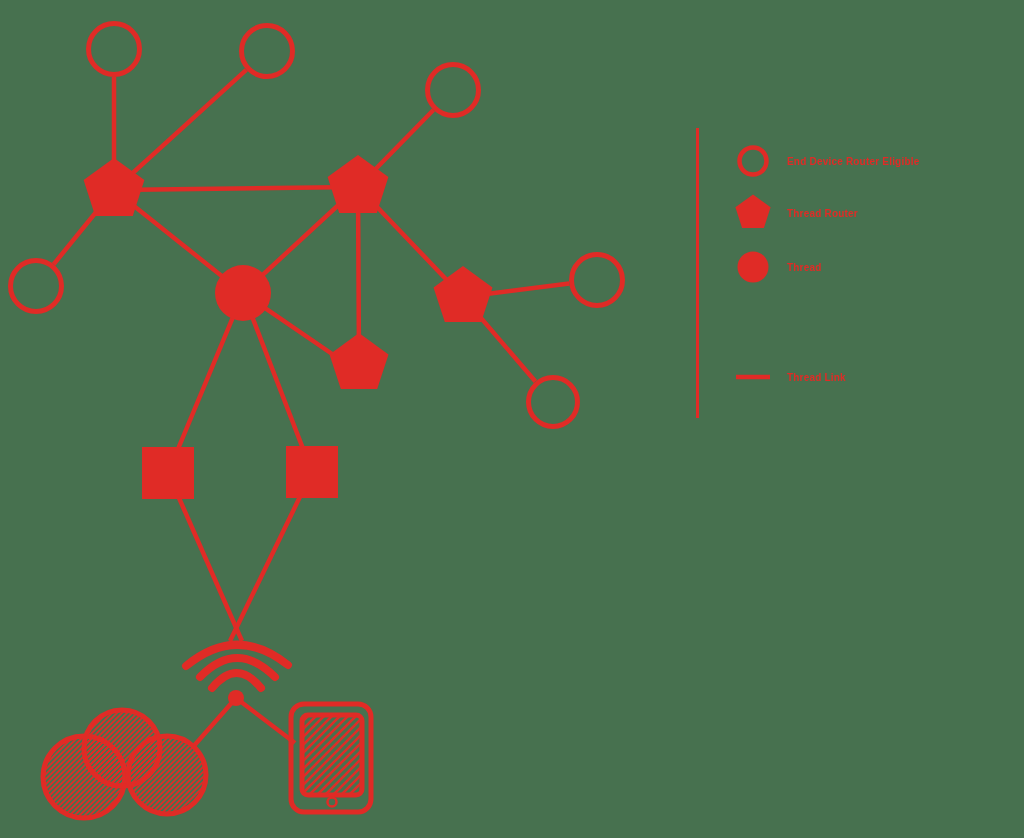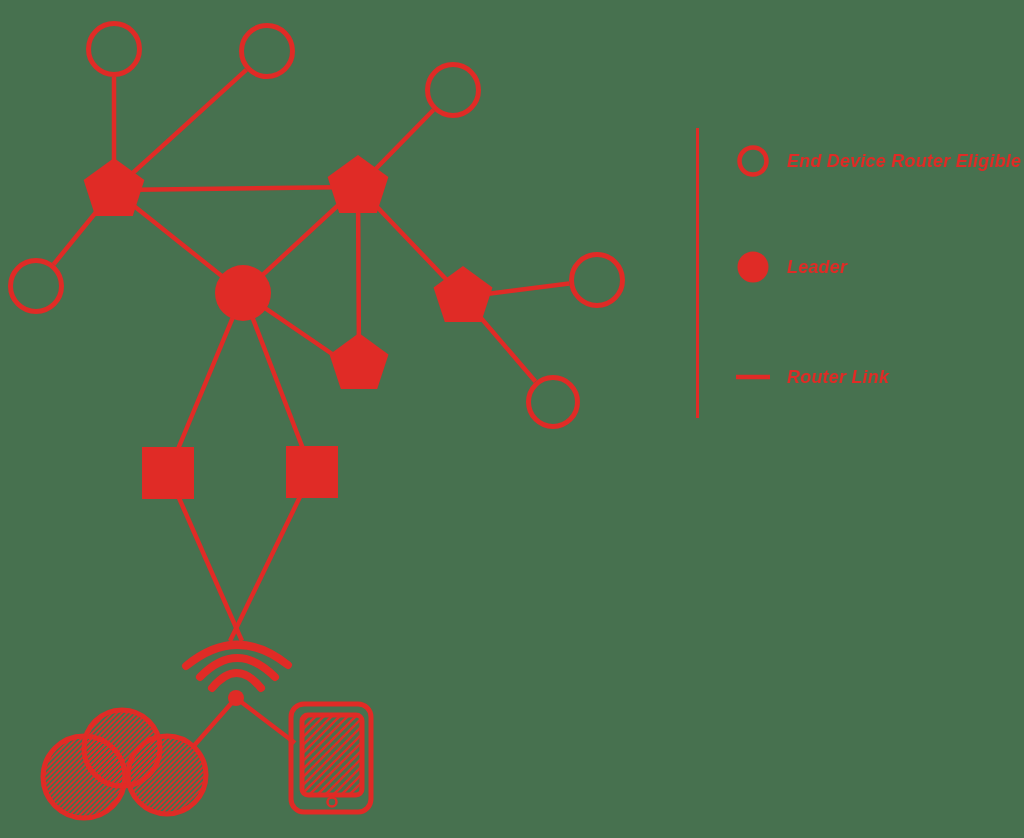--- a/index.html
+++ b/index.html
@@ -32,25 +32,24 @@
     padding-left:34px;
   }
   .legend-icon{
     width:40px;height:40px;
     display:flex;align-items:center;justify-content:center;
     flex:0 0 40px;
   }
   .legend-label{
     margin-left:14px;
     color:var(--accent);
-    font-size:18px;
+    font-size:10px;
     font-weight:700;
     letter-spacing:.2px;
     white-space:nowrap;
-    font-style:italic;
   }
 </style>
 </head>
 <body>
 
 <div id="stage">
   <svg id="diagram-svg" width="1024" height="838" viewBox="0 0 1024 838">
       <defs>
         <pattern id="hatchCloud" patternUnits="userSpaceOnUse" width="5" height="5">
           <path d="M-1,1 l2,-2 M-1,6 l7,-7 M4,6 l2,-2" stroke="#e02b26" stroke-width="1.6" fill="none"></path>
@@ -104,30 +103,38 @@
 
   <div class="legend">
     <div class="legend-row" style="top:13px">
       <span class="legend-icon">
         <svg width="36" height="36" viewBox="0 0 36 36">
           <circle cx="18" cy="18" r="13.5" fill="none" stroke="#e02b26" stroke-width="4.5"></circle>
         </svg>
       </span>
       <span class="legend-label">End Device Router Eligible</span>
     </div>
+    <div class="legend-row" style="top:65px">
+      <span class="legend-icon">
+        <svg width="40" height="40" viewBox="0 0 40 40">
+          <polygon points="20,1.5 37.6,14.3 30.9,35 9.1,35 2.4,14.3" fill="#e02b26"></polygon>
+        </svg>
+      </span>
+      <span class="legend-label">Thread Router</span>
+    </div>
     <div class="legend-row" style="top:119px">
       <span class="legend-icon">
         <svg width="36" height="36" viewBox="0 0 36 36">
           <circle cx="18" cy="18" r="15.5" fill="#e02b26"></circle>
         </svg>
       </span>
-      <span class="legend-label">Leader</span>
+      <span class="legend-label">Thread</span>
     </div>
     <div class="legend-row" style="top:229px">
       <span class="legend-icon">
         <svg width="36" height="36" viewBox="0 0 36 36">
           <line x1="1" y1="18" x2="35" y2="18" stroke="#e02b26" stroke-width="4.5"></line>
         </svg>
       </span>
-      <span class="legend-label">Router Link</span>
+      <span class="legend-label">Thread Link</span>
     </div>
   </div>
 </div>
 
 </body></html>

